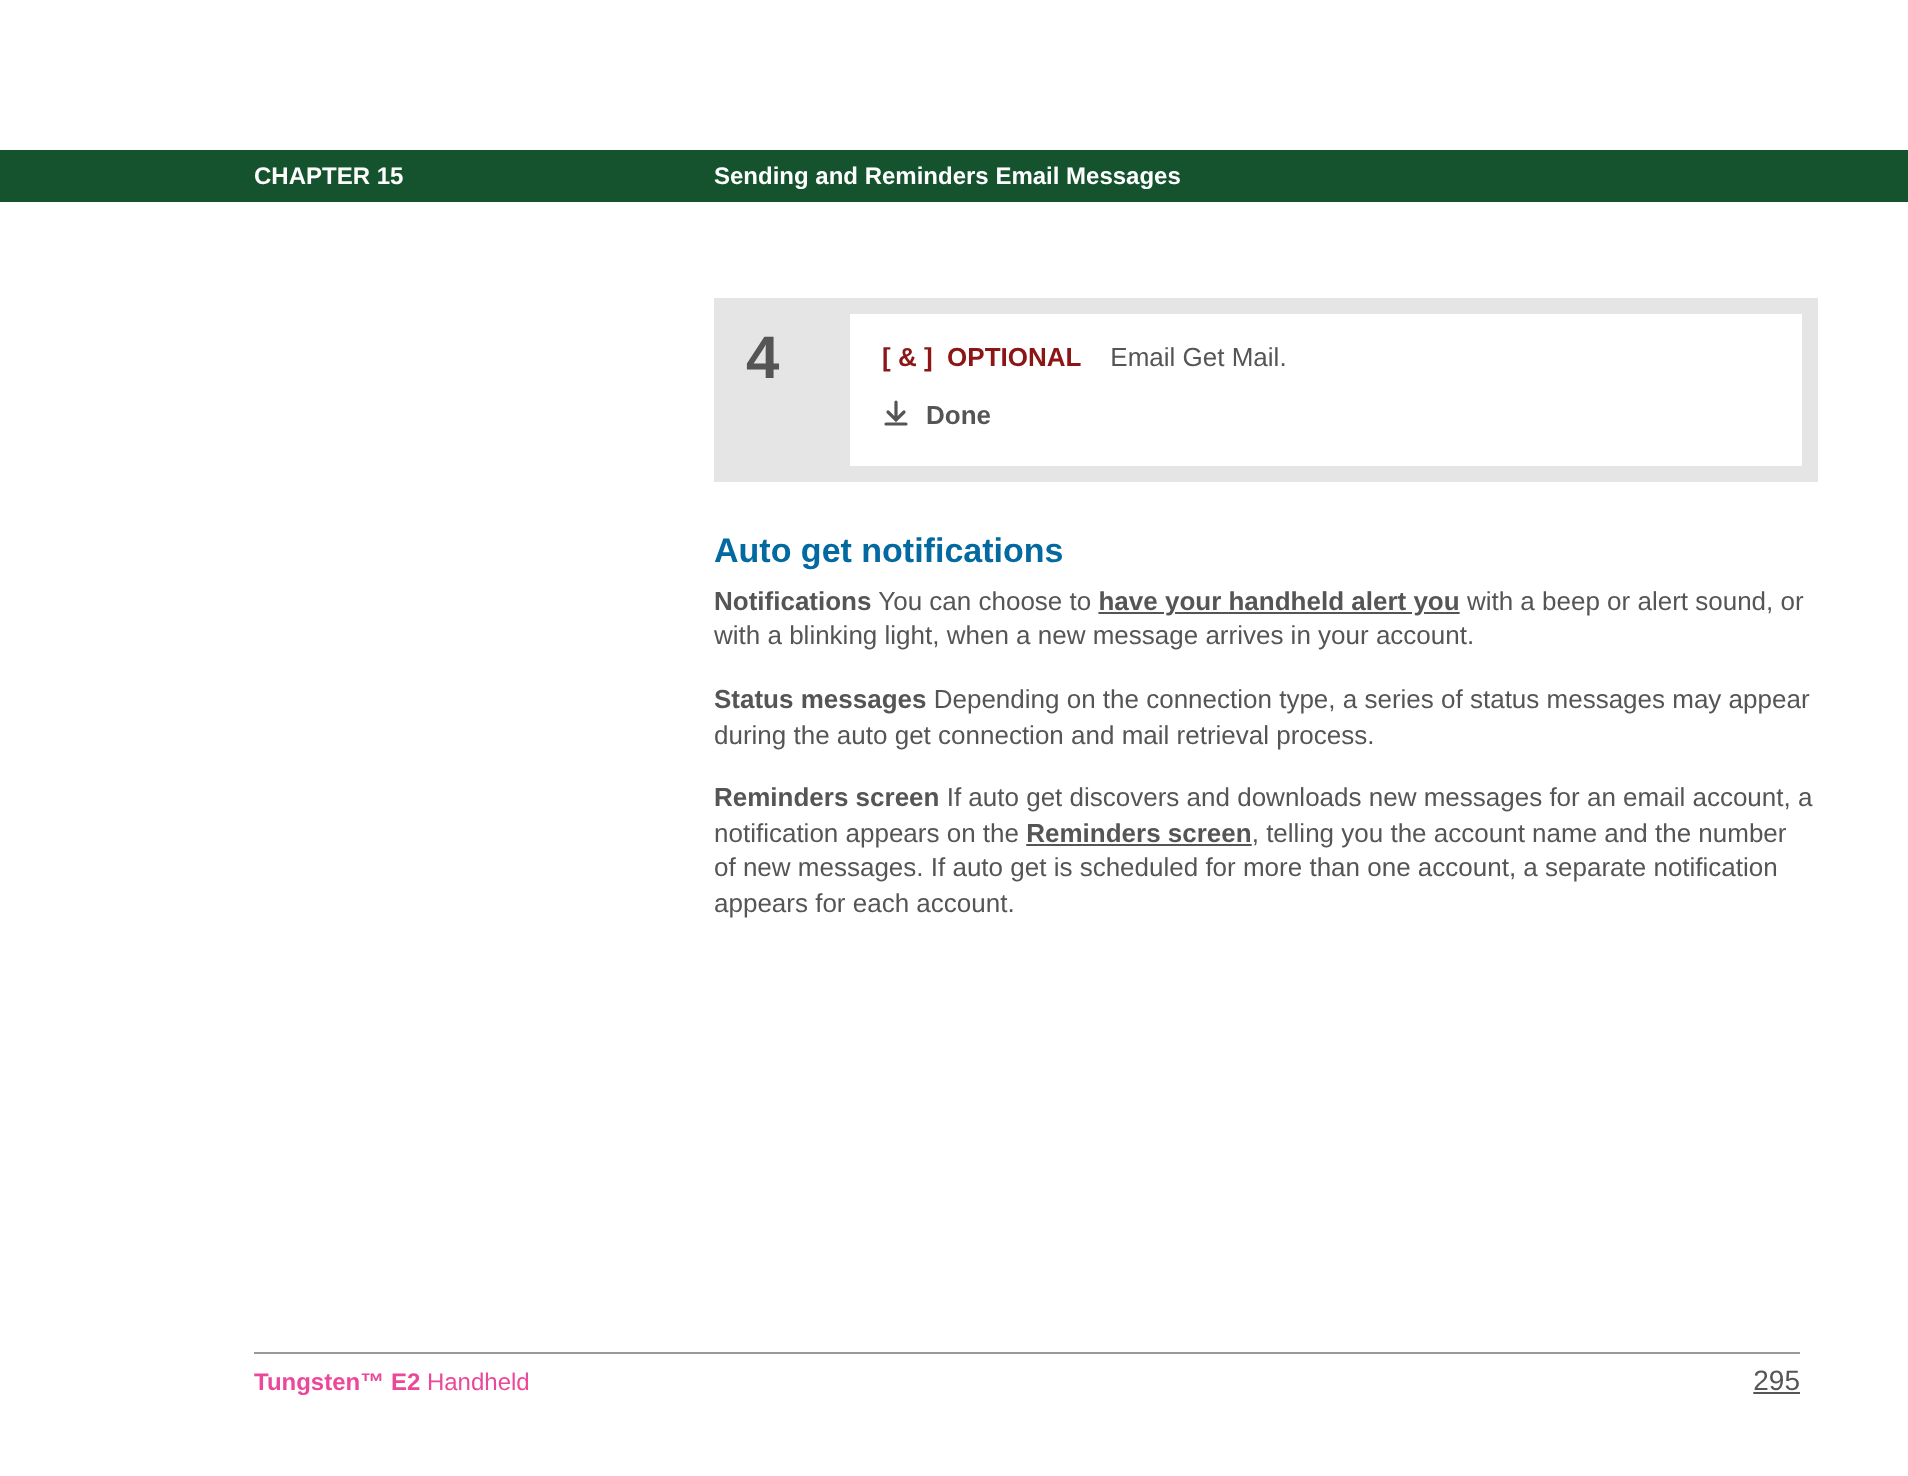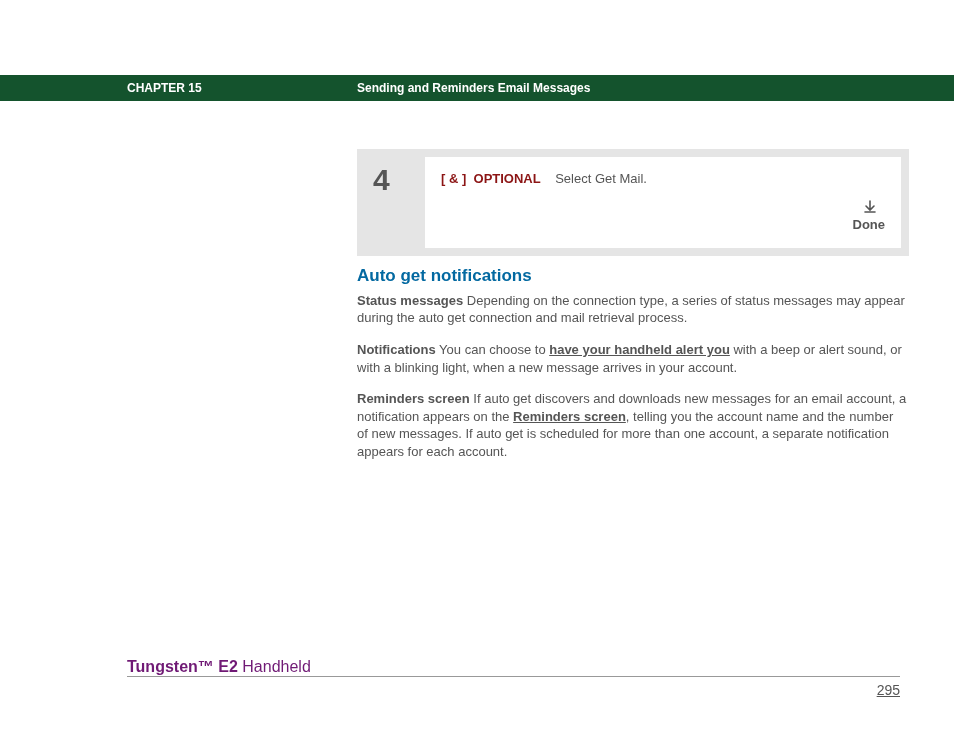--- a/index.html
+++ b/index.html
@@ -39,21 +39,21 @@
   }
   .step-content-col {
     flex: 1;
     background: #fff;
     padding: 14px 16px 16px 16px;
     font-size: 13px;
     color: #555;
   }
   .step-line1 { margin-bottom: 14px; }
   .bracket-optional { color: #8c1515; font-weight: bold; }
-  .done-row { font-weight: bold; color: #555; display: flex; align-items: flex-end; flex-direction: column; }
+  .done-row { font-weight: bold; color: #555; display: flex; align-items: flex-start; }
   .done-icon { margin-right: 8px; }
   
   .body-text {
     position: absolute;
     top: 265px;
     left: 357px;
     width: 550px;
     color: #555;
     font-size: 13px;
     line-height: 1.35;
@@ -70,24 +70,24 @@
   
   .footer-line {
     position: absolute;
     top: 676px;
     left: 127px;
     width: 773px;
     border-top: 1px solid #999;
   }
   .footer-text {
     position: absolute;
-    top: 658px;
+    top: 684px;
     left: 127px;
-    font-size: 16px;
-    color: #701a75;
+    font-size: 12px;
+    color: #ec4899;
   }
   .footer-text .bold { font-weight: bold; }
   .page-num {
     position: absolute;
     top: 682px;
     right: 54px;
     font-size: 14px;
     color: #555;
     text-decoration: underline;
   }
@@ -100,43 +100,43 @@
   <span class="title">Sending and Reminders Email Messages</span>
 </div>
 
 <div class="step-box">
   <div class="step-inner">
     <div class="step-number-col">4</div>
     <div class="step-content-col">
       <div class="step-line1">
         <span class="bracket-optional">[ &amp; ]</span>
         <span class="bracket-optional">&nbsp;<span>OPTIONAL</span></span>
-        <span>&nbsp;&nbsp;&nbsp;<span>Select Get Mail.</span></span>
+        <span>&nbsp;&nbsp;&nbsp;<span>Email Get Mail.</span></span>
       </div>
       <div class="done-row">
         <span class="done-icon">
           <svg width="14" height="14" viewBox="0 0 14 14">
               <path d="M7 1 L7 9 M3 6 L7 10 L11 6 M2 12 L12 12" stroke="#555" stroke-width="1.6" fill="none" stroke-linecap="round"></path>
             </svg>
         </span>
         <span>Done</span>
       </div>
     </div>
   </div>
 </div>
 
 <div class="body-text">
   <div class="section-heading">Auto get notifications</div>
 
   <p>
-    <span class="lead-bold">Status messages</span><span>   Depending on the connection type, a series of status messages may appear during the auto get connection and mail retrieval process.</span>
+    <span class="lead-bold">Notifications</span><span>   You can choose to </span><span class="inline-link">have your handheld alert you</span><span> with a beep or alert sound, or with a blinking light, when a new message arrives in your account.</span>
   </p>
 
   <p>
-    <span class="lead-bold">Notifications</span><span>   You can choose to </span><span class="inline-link">have your handheld alert you</span><span> with a beep or alert sound, or with a blinking light, when a new message arrives in your account.</span>
+    <span class="lead-bold">Status messages</span><span>   Depending on the connection type, a series of status messages may appear during the auto get connection and mail retrieval process.</span>
   </p>
 
   <p>
     <span class="lead-bold">Reminders screen</span><span>   If auto get discovers and downloads new messages for an email account, a notification appears on the </span><span class="inline-link">Reminders screen</span><span>, telling you the account name and the number of new messages. If auto get is scheduled for more than one account, a separate notification appears for each account.</span>
   </p>
 </div>
 
 <div class="footer-line"></div>
 <div class="footer-text">
   <span class="bold">Tungsten™ E2</span><span> Handheld</span>

